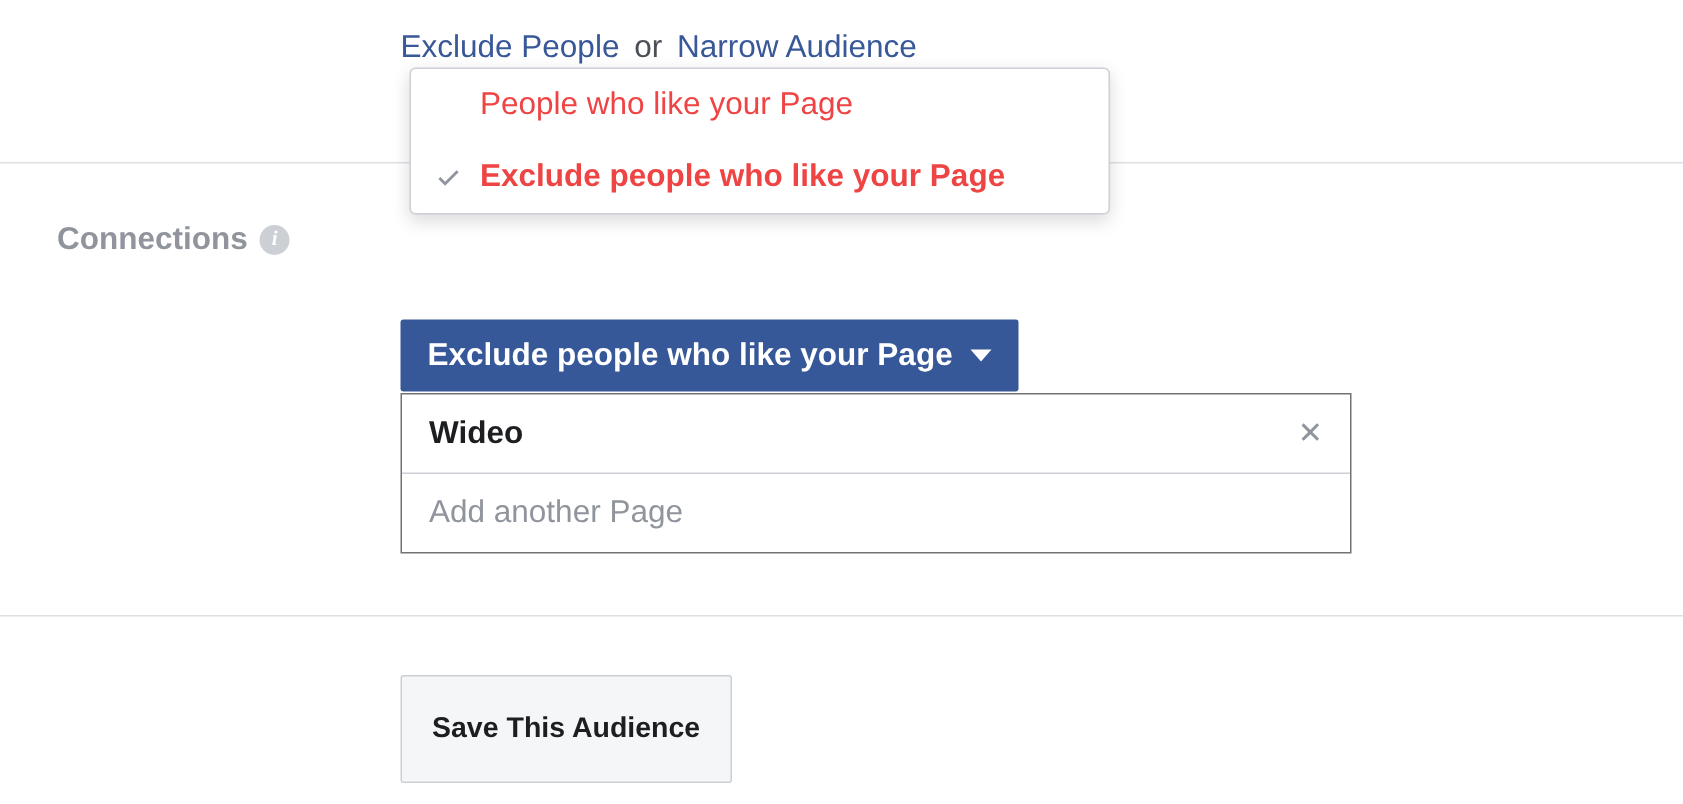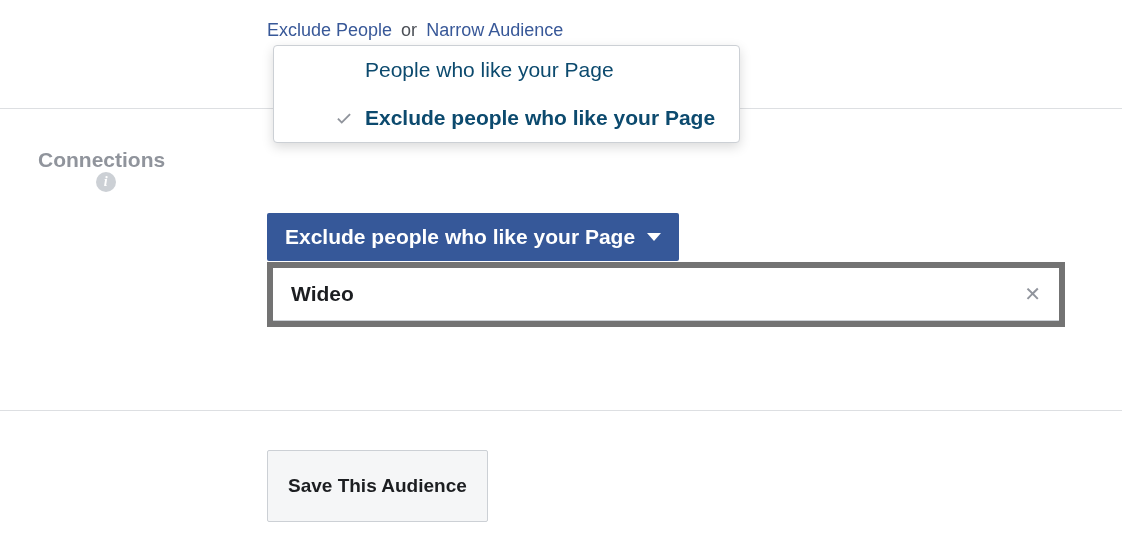--- a/index.html
+++ b/index.html
@@ -13,21 +13,21 @@
       color: #1c1e21;
       background: #fff;
       width: 1122px;
       height: 536px;
       position: relative;
     }
     .top-links {
       position: absolute;
       top: 20px;
       left: 267px;
-      font-size: 18px;
+      font-size: 21px;
     }
     .top-links a {
       color: #385898;
       text-decoration: none;
       cursor: pointer;
     }
     .top-links .or {
       color: #4b4f56;
       margin: 0 4px;
     }
@@ -41,21 +41,20 @@
     }
     .section-label {
       position: absolute;
       top: 148px;
       left: 38px;
       color: #90949c;
       font-weight: bold;
       font-size: 21px;
       display: flex;
       align-items: center;
-      flex-direction: column;
     }
     .info-icon {
       display: inline-block;
       width: 20px;
       height: 20px;
       border-radius: 50%;
       background: #ccd0d5;
       color: #fff;
       font-size: 14px;
       font-weight: bold;
@@ -72,24 +71,23 @@
       width: 467px;
       background: #fff;
       border: 1px solid #ccd0d5;
       border-radius: 4px;
       box-shadow: 0 4px 12px rgba(0,0,0,0.15);
       z-index: 100;
     }
     .menu-item {
       padding: 12px 16px 12px 46px;
       font-size: 21px;
-      color: #0c4a6e;
+      color: #ef4444;
       cursor: pointer;
       position: relative;
-      margin-left: 45px;
     }
     .menu-item.selected {
       font-weight: bold;
     }
     .menu-item .check-icon {
       position: absolute;
       left: 16px;
       top: 50%;
       transform: translateY(-50%);
       width: 18px;
@@ -117,22 +115,22 @@
       width: 0;
       height: 0;
       border-left: 7px solid transparent;
       border-right: 7px solid transparent;
       border-top: 8px solid #fff;
     }
     .token-box {
       position: absolute;
       top: 262px;
       left: 267px;
-      width: 798px;
-      border: 6px solid #737373;
+      width: 634px;
+      border: 1px solid #737373;
     }
     .token-row {
       display: flex;
       align-items: center;
       justify-content: space-between;
       padding: 14px 18px;
       border-bottom: 1px solid #ccd0d5;
     }
     .token-label {
       font-weight: bold;
@@ -214,17 +212,18 @@
 <div class="selected-dropdown">
   <span>Exclude people who like your Page</span>
   <span class="caret-down"></span>
 </div>
 
 <div class="token-box">
   <div class="token-row">
     <span class="token-label">Wideo</span>
     <span class="remove-x">✕</span>
   </div>
+  <input type="text" class="add-input" placeholder="Add another Page" style="">
 </div>
 
 <div class="separator-bottom"></div>
 
 <button class="save-button">Save This Audience</button>
 
 </body></html>

